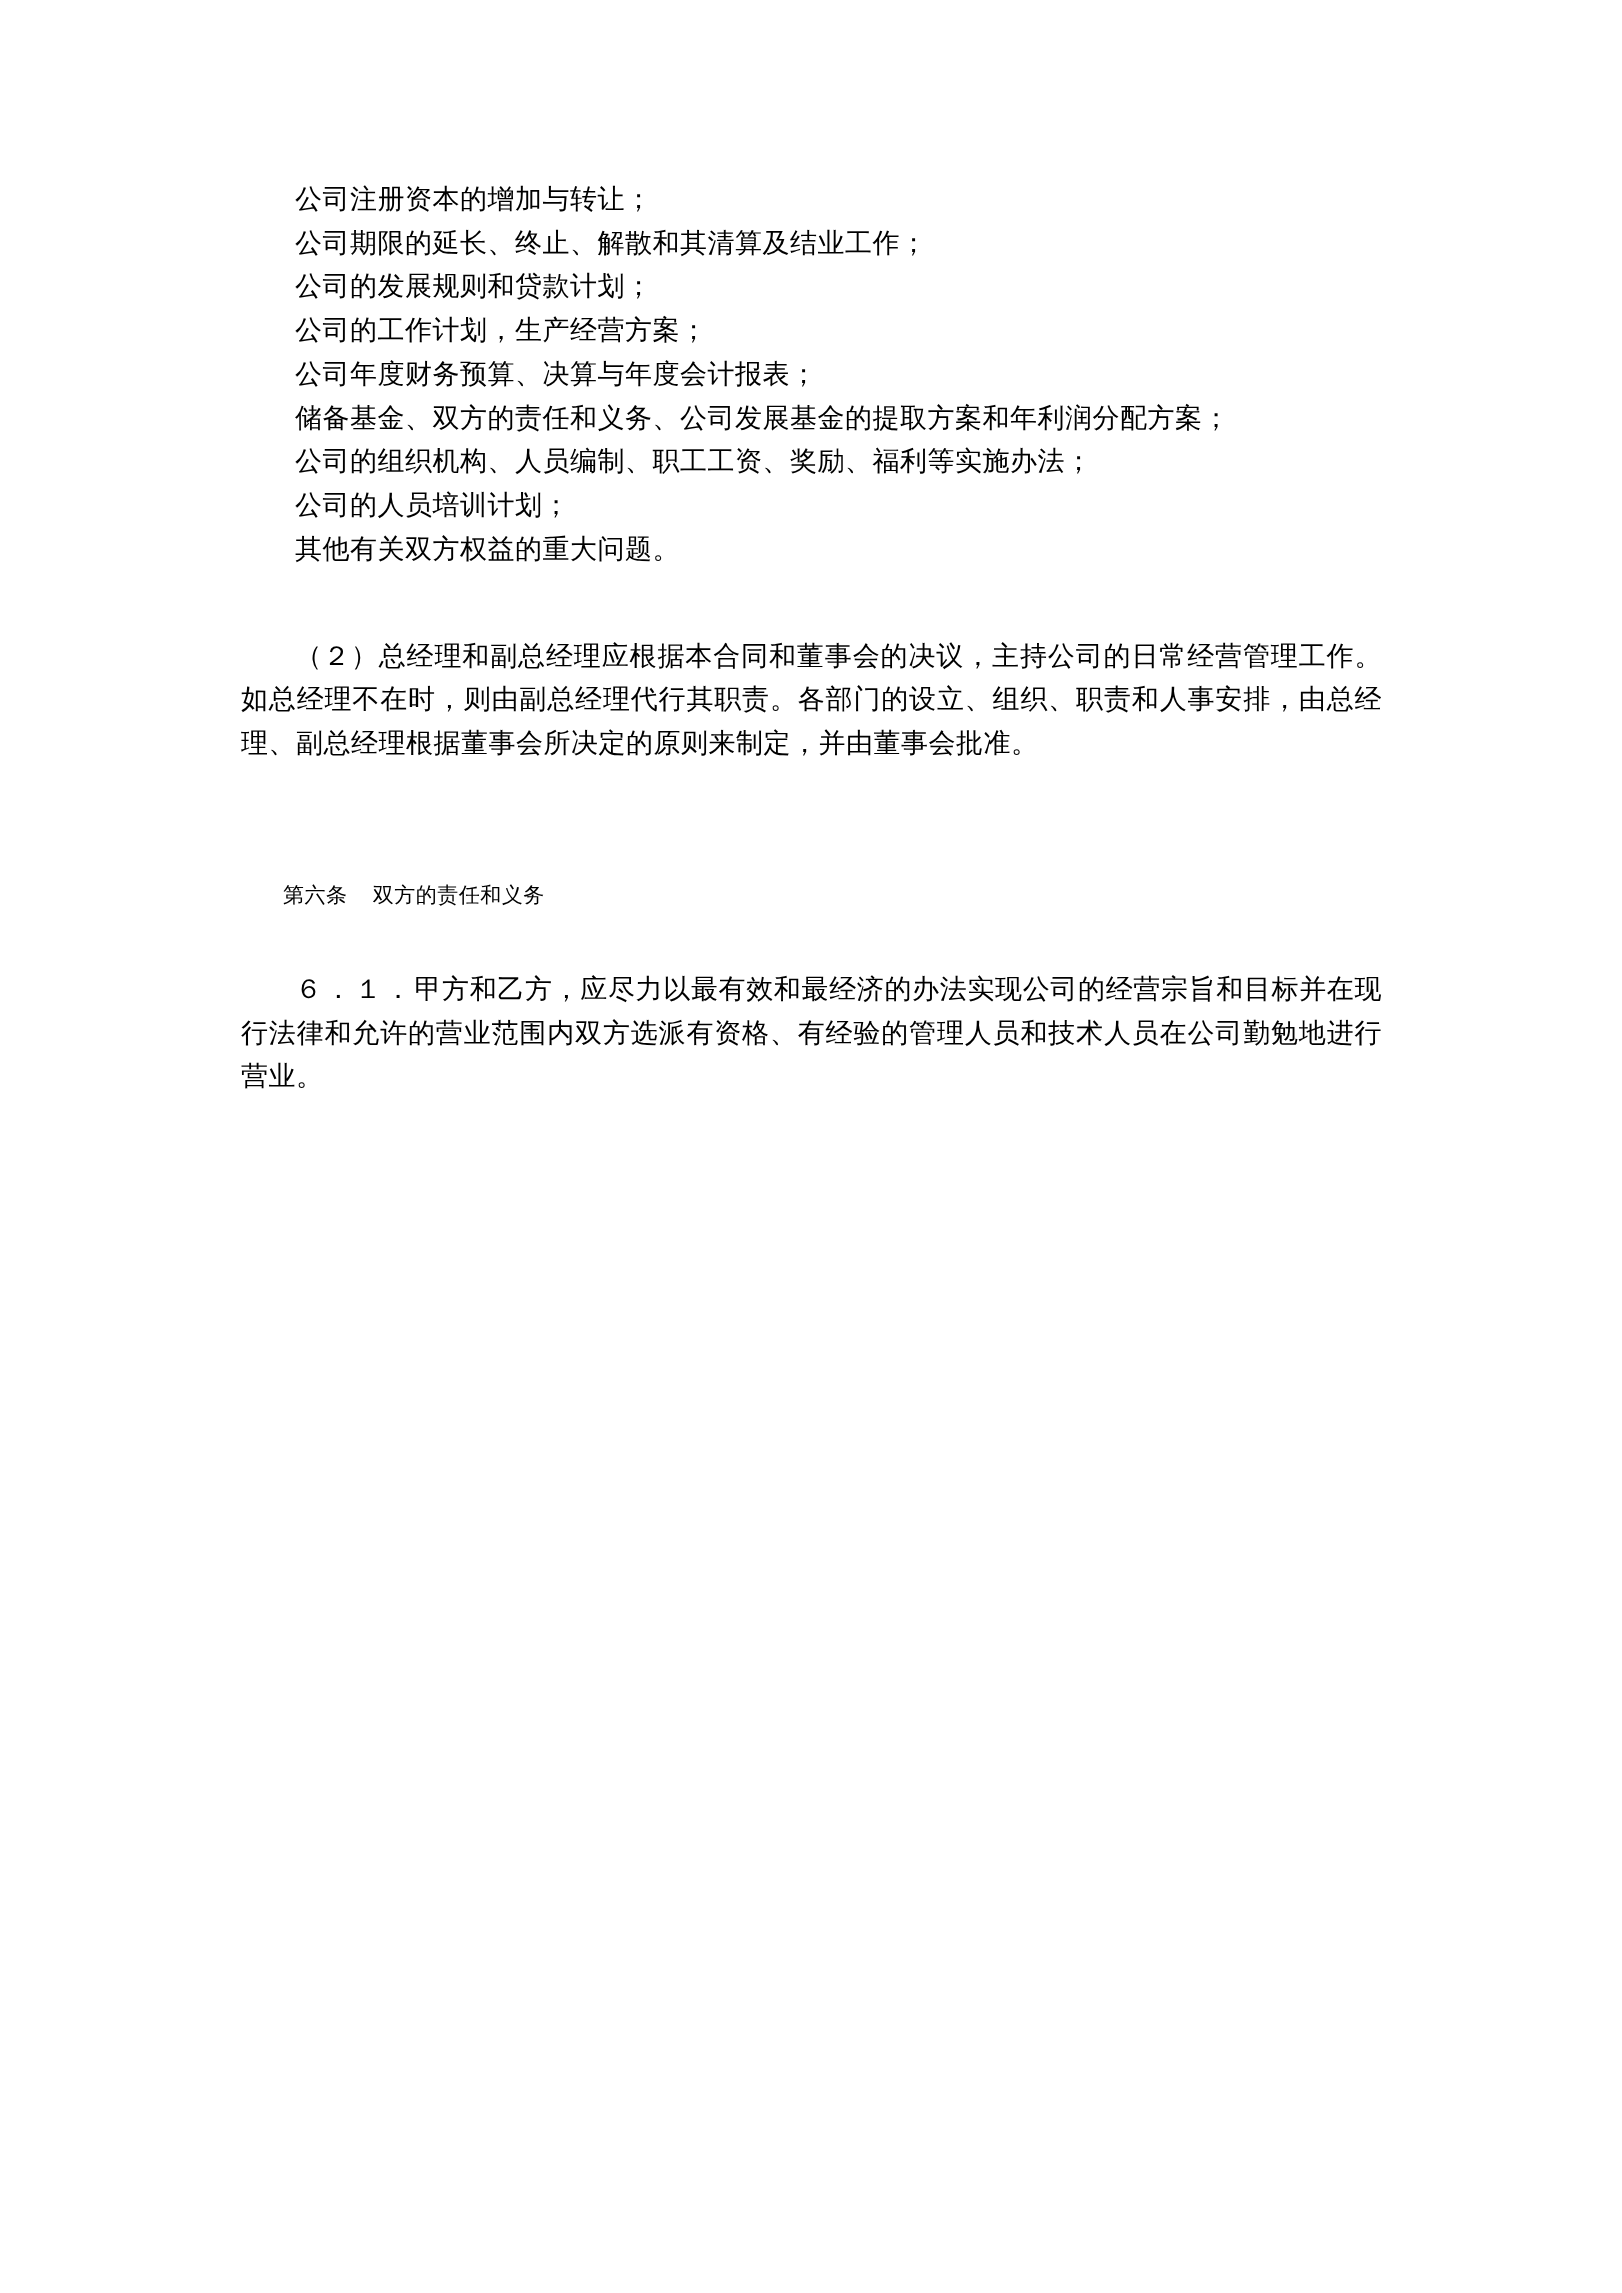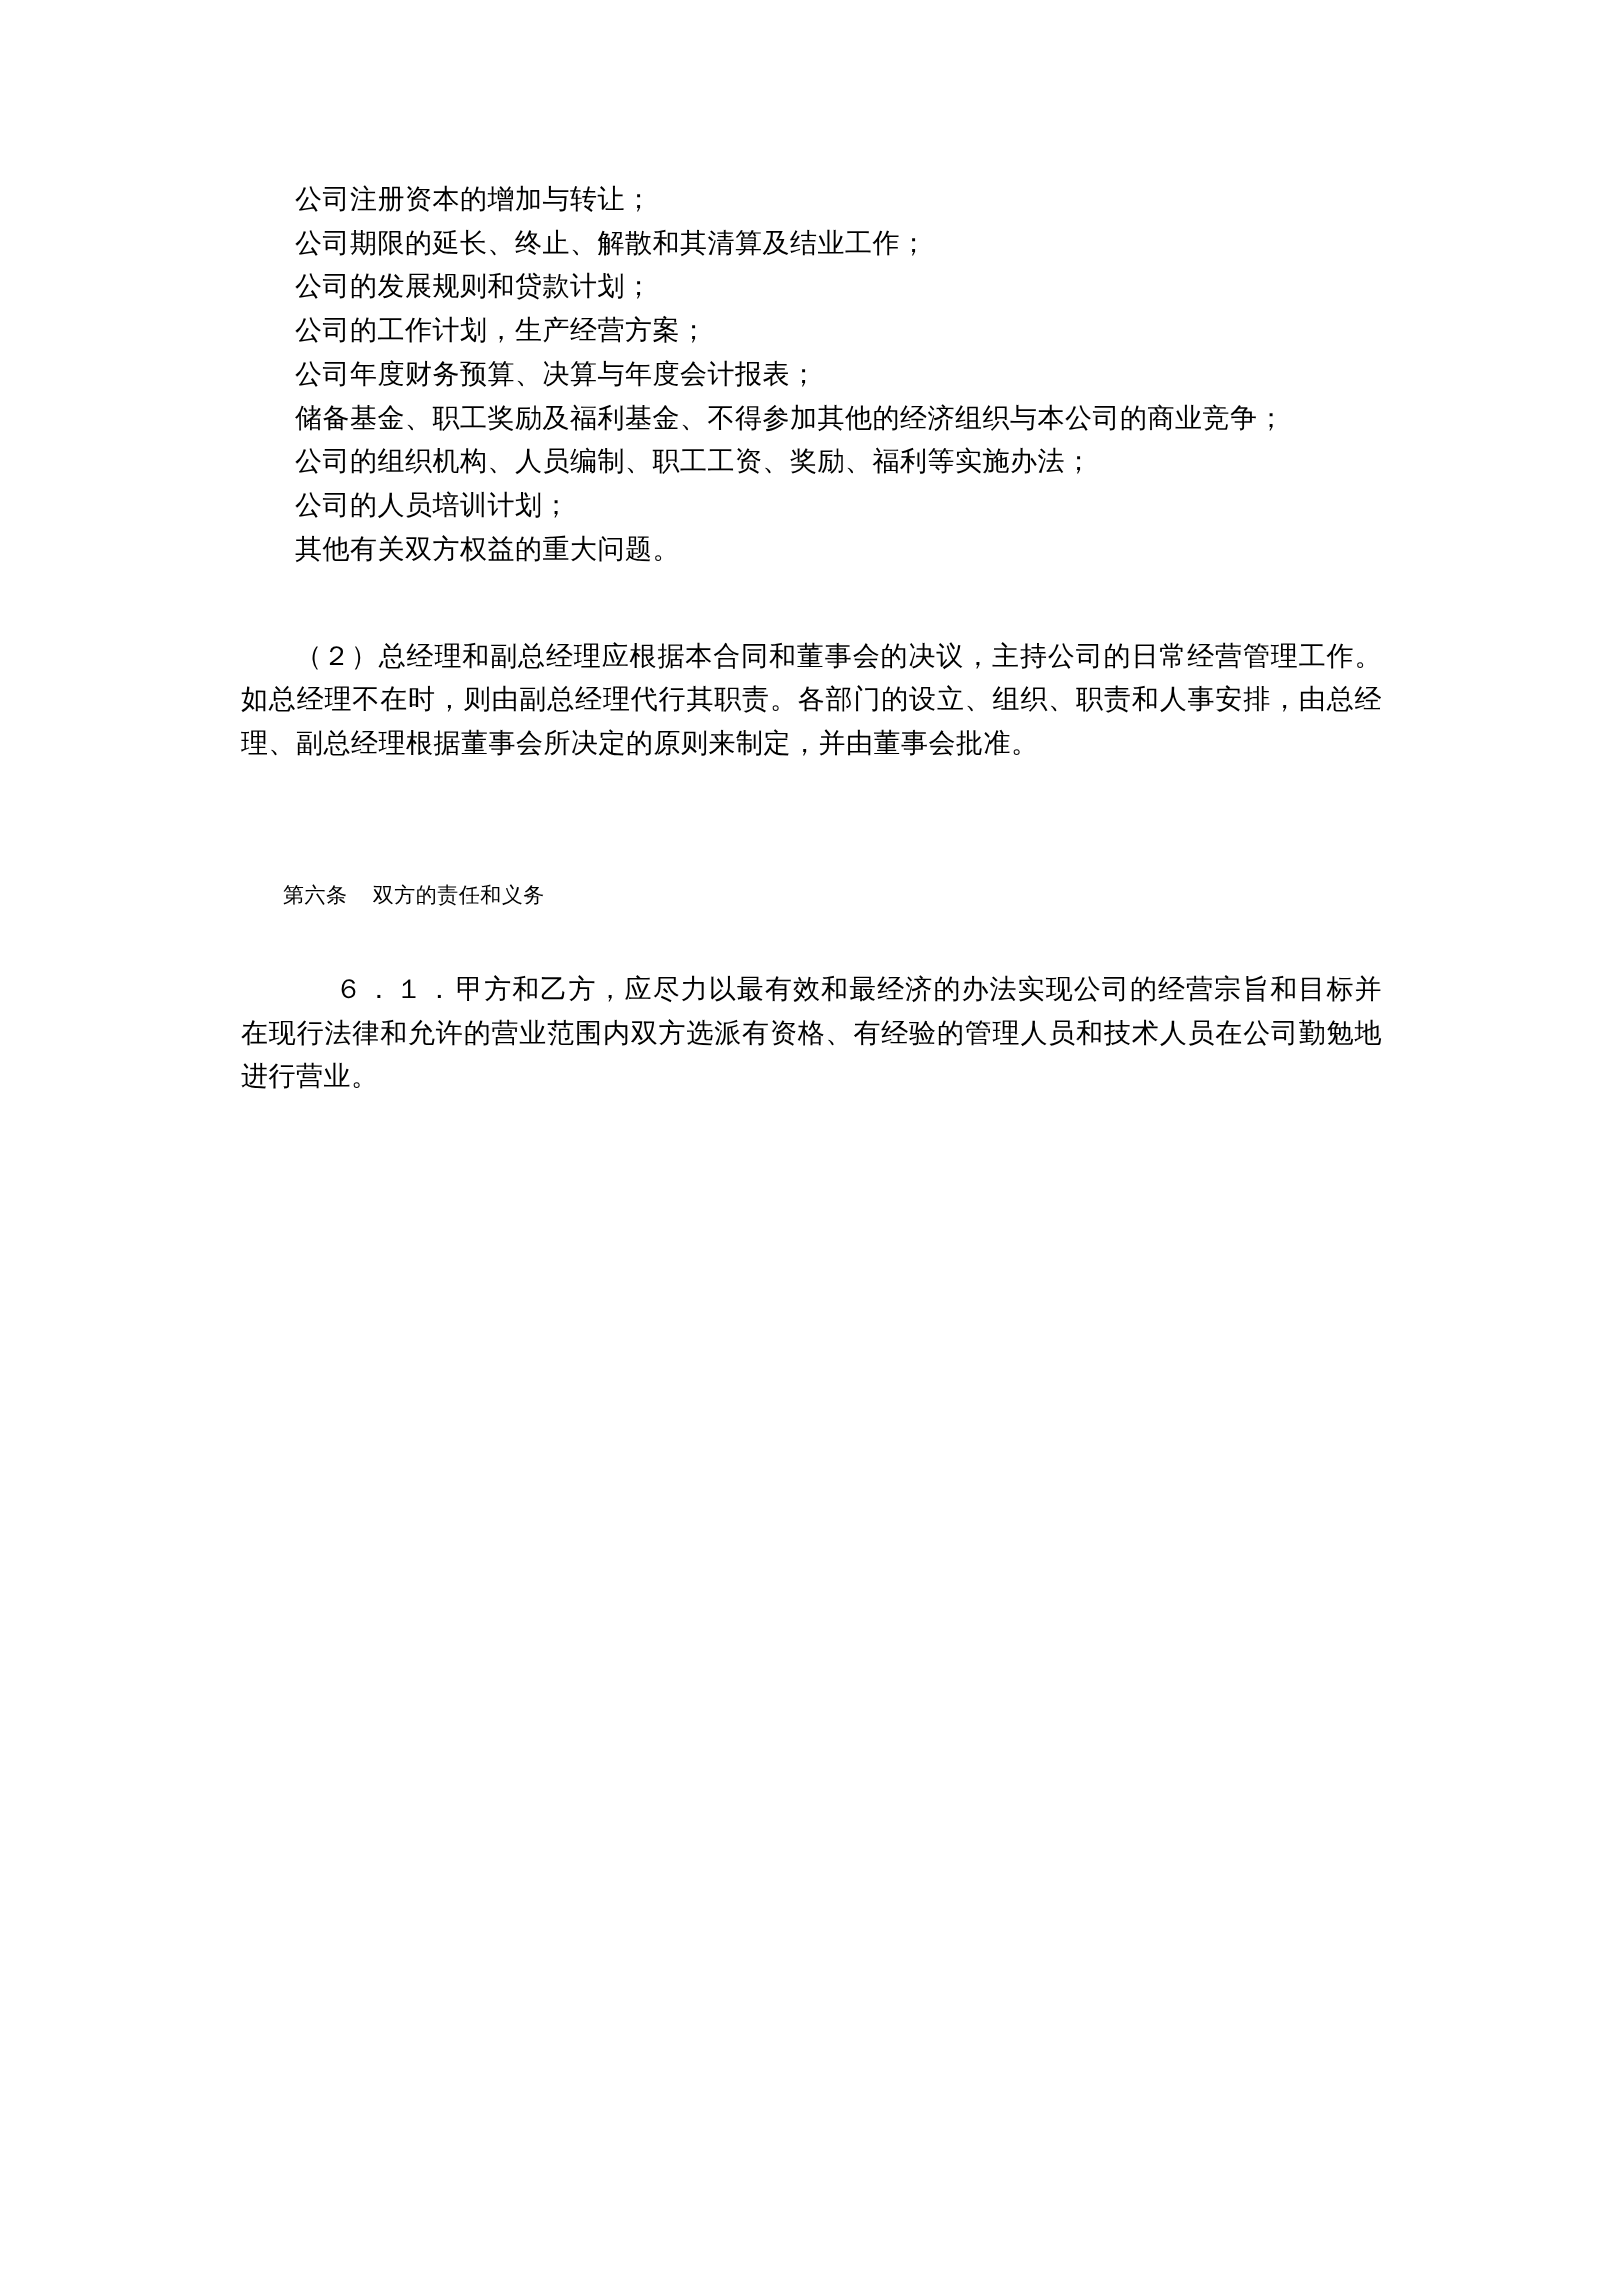--- a/index.html
+++ b/index.html
@@ -59,36 +59,35 @@
   }
   .item-list li {
     margin: 0;
     text-indent: 2em;
     line-height: 1.62;
     text-align: justify;
     text-justify: inter-character;
   }
   .num-spaced {
     letter-spacing: 2.7px;
-    margin-left: 40px;
   }
 </style>
 </head>
 <body>
 
 <div class="page">
   <div class="doc-body">
 
     <ul class="item-list">
       <li>公司注册资本的增加与转让；</li>
       <li>公司期限的延长、终止、解散和其清算及结业工作；</li>
       <li>公司的发展规则和贷款计划；</li>
       <li>公司的工作计划，生产经营方案；</li>
       <li>公司年度财务预算、决算与年度会计报表；</li>
-      <li>储备基金、职工奖励及福利基金、不得参加其他的经济组织与本公司的商业竞争；</li>
+      <li>储备基金、双方的责任和义务、公司发展基金的提取方案和年利润分配方案；</li>
       <li>公司的组织机构、人员编制、职工工资、奖励、福利等实施办法；</li>
       <li>公司的人员培训计划；</li>
       <li>其他有关双方权益的重大问题。</li>
     </ul>
 
     <div class="gap-large"></div>
 
     <p class="para">（２）总经理和副总经理应根据本合同和董事会的决议，主持公司的日常经营管理工作。如总经理不在时，则由副总经理代行其职责。各部门的设立、组织、职责和人事安排，由总经理、副总经理根据董事会所决定的原则来制定，并由董事会批准。</p>
 
     <div class="gap-medium"></div>

